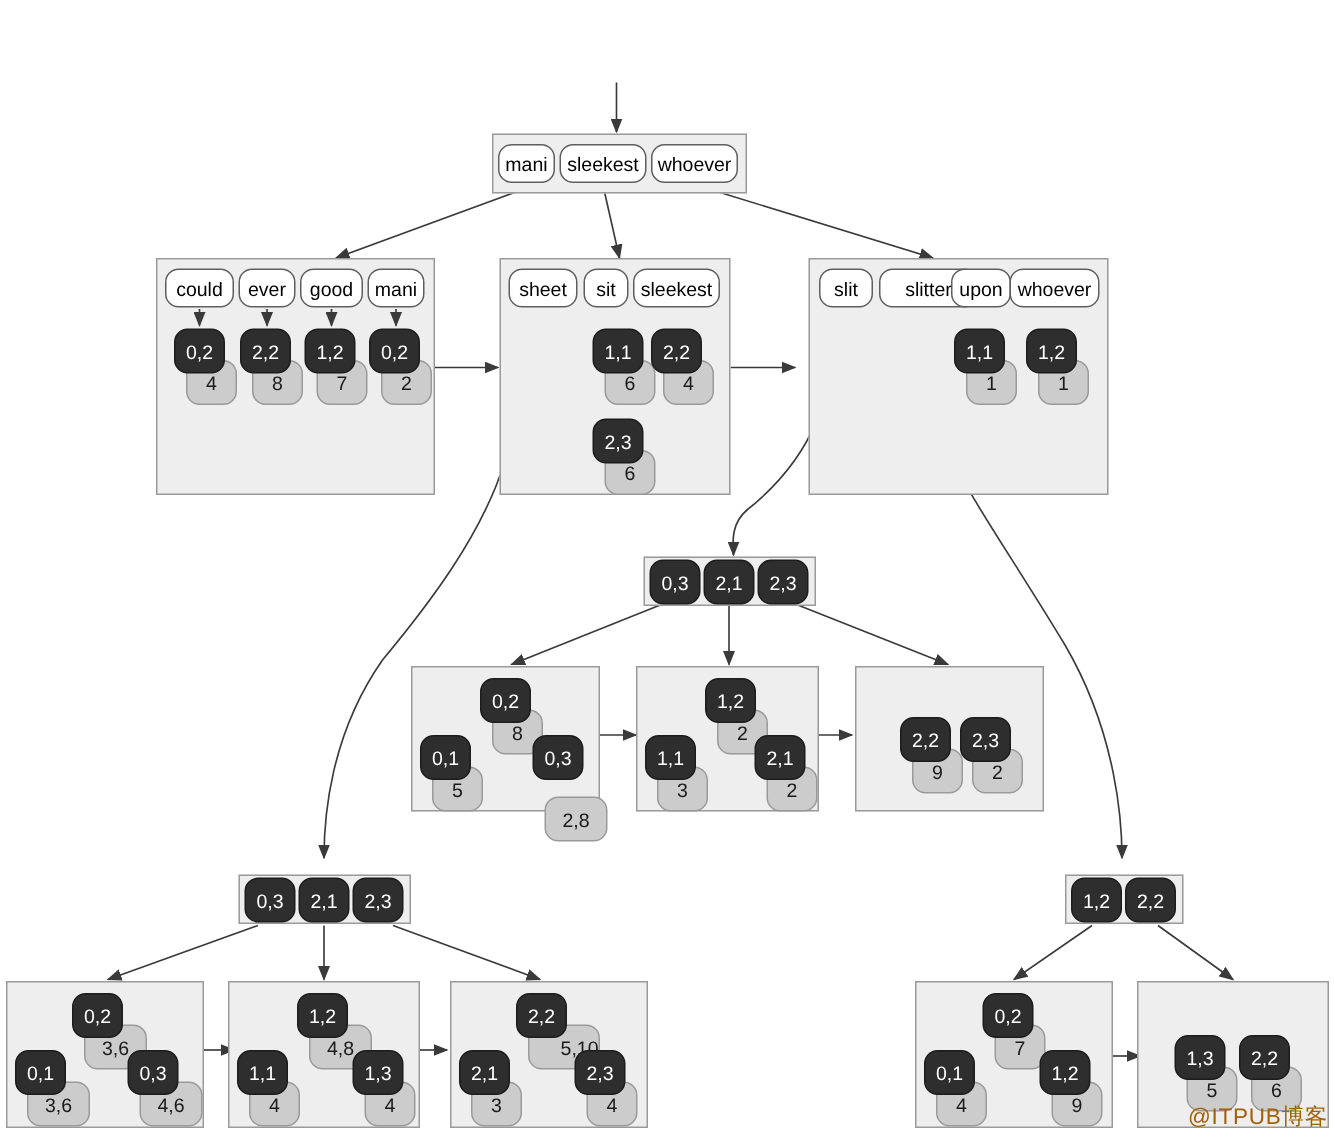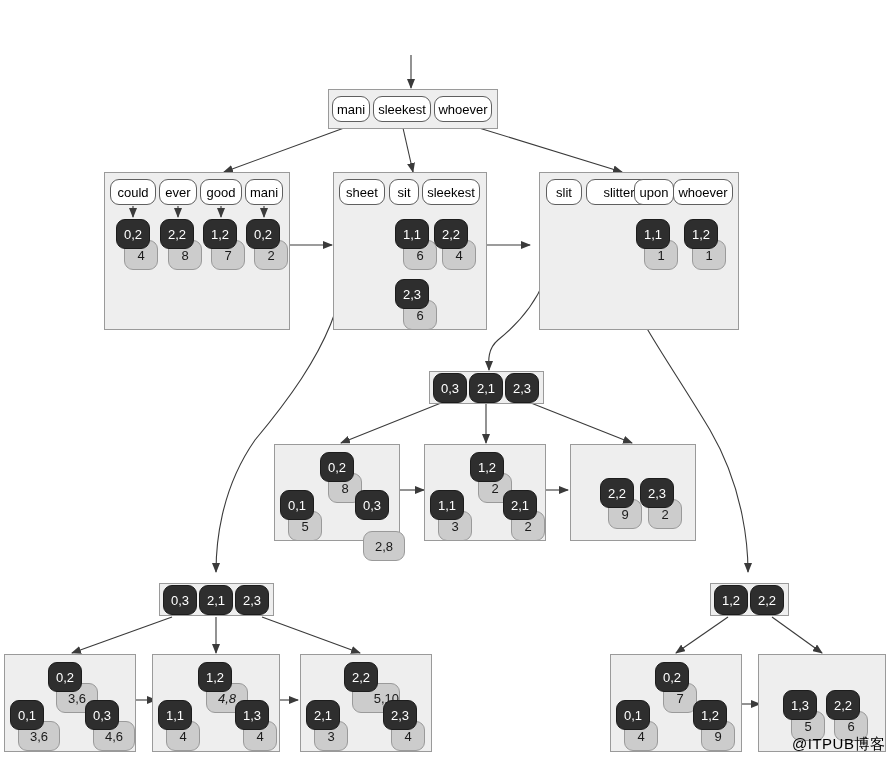--- a/index.html
+++ b/index.html
@@ -86,21 +86,21 @@
     height: 30px;
     z-index: 2;
   }
   .val.w34 { width: 34px; }
   .val.w42 { width: 42px; }
   .val.w48 { width: 48px; }
 
   
   .watermark {
     position: absolute;
-    color: #000000;
+    color: #a16207;
     font-size: 15px;
     letter-spacing: 0.5px;
     z-index: 9;
     user-select: none;
   }
 </style>
 </head>
 <body>
 
 <div id="canvas">
@@ -374,21 +374,21 @@
     <span>0,3</span>
   </div>
   <div class="val w42" style="left:93px; top:721px;justify-content:center;">
     <span>4,6</span>
   </div>
 
   <div class="panel" style="left:152px; top:654px; width:128px; height:98px;"></div>
   <div class="key" style="left:198px; top:662px;">
     <span>1,2</span>
   </div>
-  <div class="val w42" style="left:206px; top:683px;font-style:italic;">
+  <div class="val w42" style="left:206px; top:683px;">
     <span>4,8</span>
   </div>
   <div class="key" style="left:158px; top:700px;">
     <span>1,1</span>
   </div>
   <div class="val w34" style="left:166px; top:721px;">
     <span>4</span>
   </div>
   <div class="key" style="left:235px; top:700px;">
     <span>1,3</span>

